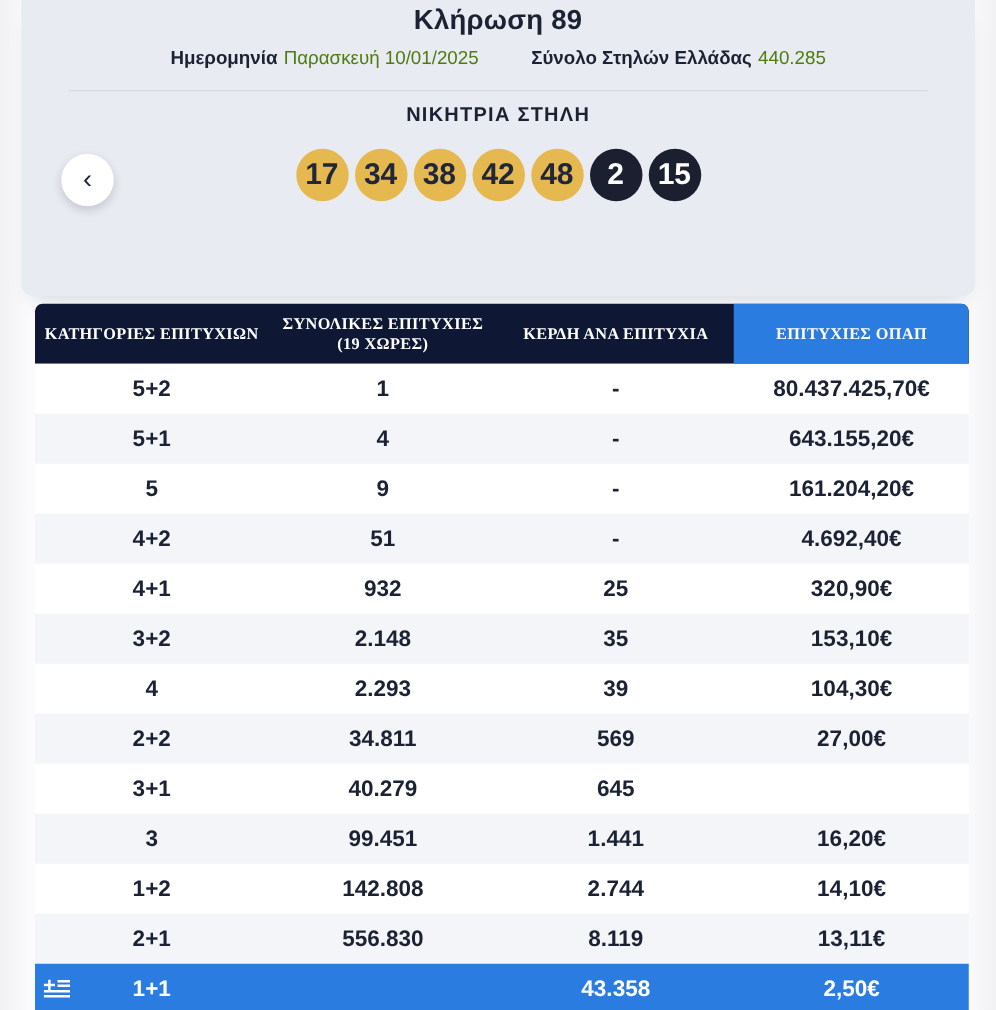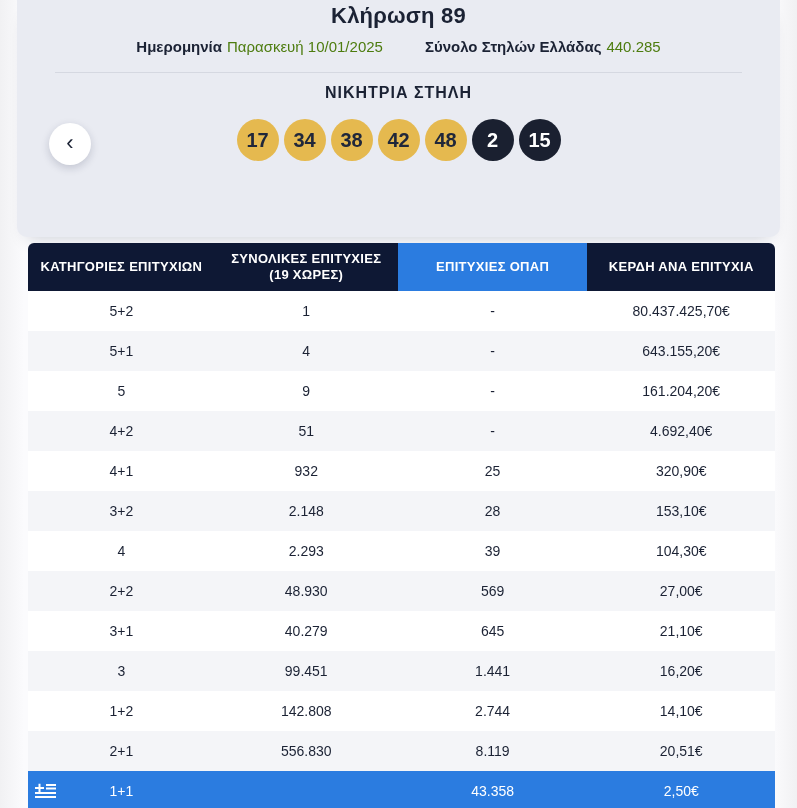--- a/index.html
+++ b/index.html
@@ -54,21 +54,21 @@
   .balls {
     margin-top: 17px;
     display: flex;
     justify-content: center;
     gap: 5px;
   }
   .ball {
     width: 42px; height: 42px;
     border-radius: 50%;
     display: flex; align-items: center; justify-content: center;
-    font-size: 20px; font-weight: 700;
+    font-size: 24px; font-weight: 700;
   }
   .ball.gold { background: var(--gold, #e5b94f); color: #20273a; }
   .ball.dark { background: var(--dark-ball, #1a2030); color: #ffffff; }
 
   .nav-prev {
     position: absolute;
     left: 32px; top: 123px;
     width: 42px; height: 42px;
     border-radius: 50%;
     background: #ffffff;
@@ -88,20 +88,21 @@
     left: 28px; top: 243px;
     width: 747px;
   }
   .thead {
     display: grid;
     grid-template-columns: 25% 24.5% 25.4% 25.1%;
     background: var(--navy, #0e1834);
     border-radius: 6px 6px 0 0;
     overflow: hidden;
     height: 48px;
+    font-family: Liberation Serif, serif;
   }
   .th {
     color: #ffffff;
     font-size: 13px;
     font-weight: 700;
     letter-spacing: .3px;
     display: flex; flex-direction: column;
     align-items: center; justify-content: center;
     text-align: center;
     line-height: 16px;
@@ -110,22 +111,22 @@
   .th.highlight { background: var(--accent-blue, #2b7ce0); }
   .tr {
     display: grid;
     grid-template-columns: 25% 24.5% 25.4% 25.1%;
     height: 40px;
   }
   .tr.odd  { background: #ffffff; }
   .tr.even { background: #f4f5f8; }
   .td {
     display: flex; align-items: center; justify-content: center;
-    font-size: 14px;
-    font-weight: 400;
+    font-size: 18px;
+    font-weight: 700;
     color: #1b2234;
   }
   .tr.footer {
     background: var(--accent-blue, #2b7ce0);
     position: relative;
     height: 40px;
   }
   .tr.footer .td { color: #ffffff; }
   .flag-wrap {
     position: absolute;
@@ -172,25 +173,25 @@
 
   <section class="results">
     <div class="thead">
         <div class="th">
           <span>ΚΑΤΗΓΟΡΙΕΣ ΕΠΙΤΥΧΙΩΝ</span>
         </div>
         <div class="th">
           <span>ΣΥΝΟΛΙΚΕΣ ΕΠΙΤΥΧΙΕΣ</span>
           <span>(19 ΧΩΡΕΣ)</span>
         </div>
+        <div class="th">
+          <span>ΚΕΡΔΗ ΑΝΑ ΕΠΙΤΥΧΙΑ</span>
+        </div>
         <div class="th highlight">
           <span>ΕΠΙΤΥΧΙΕΣ ΟΠΑΠ</span>
-        </div>
-        <div class="th">
-          <span>ΚΕΡΔΗ ΑΝΑ ΕΠΙΤΥΧΙΑ</span>
         </div>
       </div>
     <div class="tbody">
         <div class="tr odd">
           <span class="td">5+2</span>
           <span class="td">1</span>
           <span class="td">-</span>
           <span class="td">80.437.425,70€</span>
         </div>
         <div class="tr even">
@@ -213,58 +214,57 @@
         </div>
         <div class="tr odd">
           <span class="td">4+1</span>
           <span class="td">932</span>
           <span class="td">25</span>
           <span class="td">320,90€</span>
         </div>
         <div class="tr even">
           <span class="td">3+2</span>
           <span class="td">2.148</span>
-          <span class="td">28</span>
+          <span class="td">35</span>
           <span class="td">153,10€</span>
         </div>
         <div class="tr odd">
           <span class="td">4</span>
           <span class="td">2.293</span>
           <span class="td">39</span>
           <span class="td">104,30€</span>
         </div>
         <div class="tr even">
           <span class="td">2+2</span>
-          <span class="td">48.930</span>
+          <span class="td">34.811</span>
           <span class="td">569</span>
           <span class="td">27,00€</span>
         </div>
         <div class="tr odd">
           <span class="td">3+1</span>
           <span class="td">40.279</span>
           <span class="td">645</span>
-          <span class="td">21,10€</span>
         </div>
         <div class="tr even">
           <span class="td">3</span>
           <span class="td">99.451</span>
           <span class="td">1.441</span>
           <span class="td">16,20€</span>
         </div>
         <div class="tr odd">
           <span class="td">1+2</span>
           <span class="td">142.808</span>
           <span class="td">2.744</span>
           <span class="td">14,10€</span>
         </div>
         <div class="tr even">
           <span class="td">2+1</span>
           <span class="td">556.830</span>
           <span class="td">8.119</span>
-          <span class="td">20,51€</span>
+          <span class="td">13,11€</span>
         </div>
       </div>
 
     <div class="tr footer">
       <span class="flag-wrap">
         <svg width="21" height="15" viewBox="0 0 21 15" fill="none" stroke="#ffffff" stroke-width="2">
           <line x1="4.5" y1="0" x2="4.5" y2="9"></line>
           <line x1="0" y1="4.5" x2="9" y2="4.5"></line>
           <line x1="11" y1="1.5" x2="21" y2="1.5"></line>
           <line x1="11" y1="5" x2="21" y2="5"></line>

